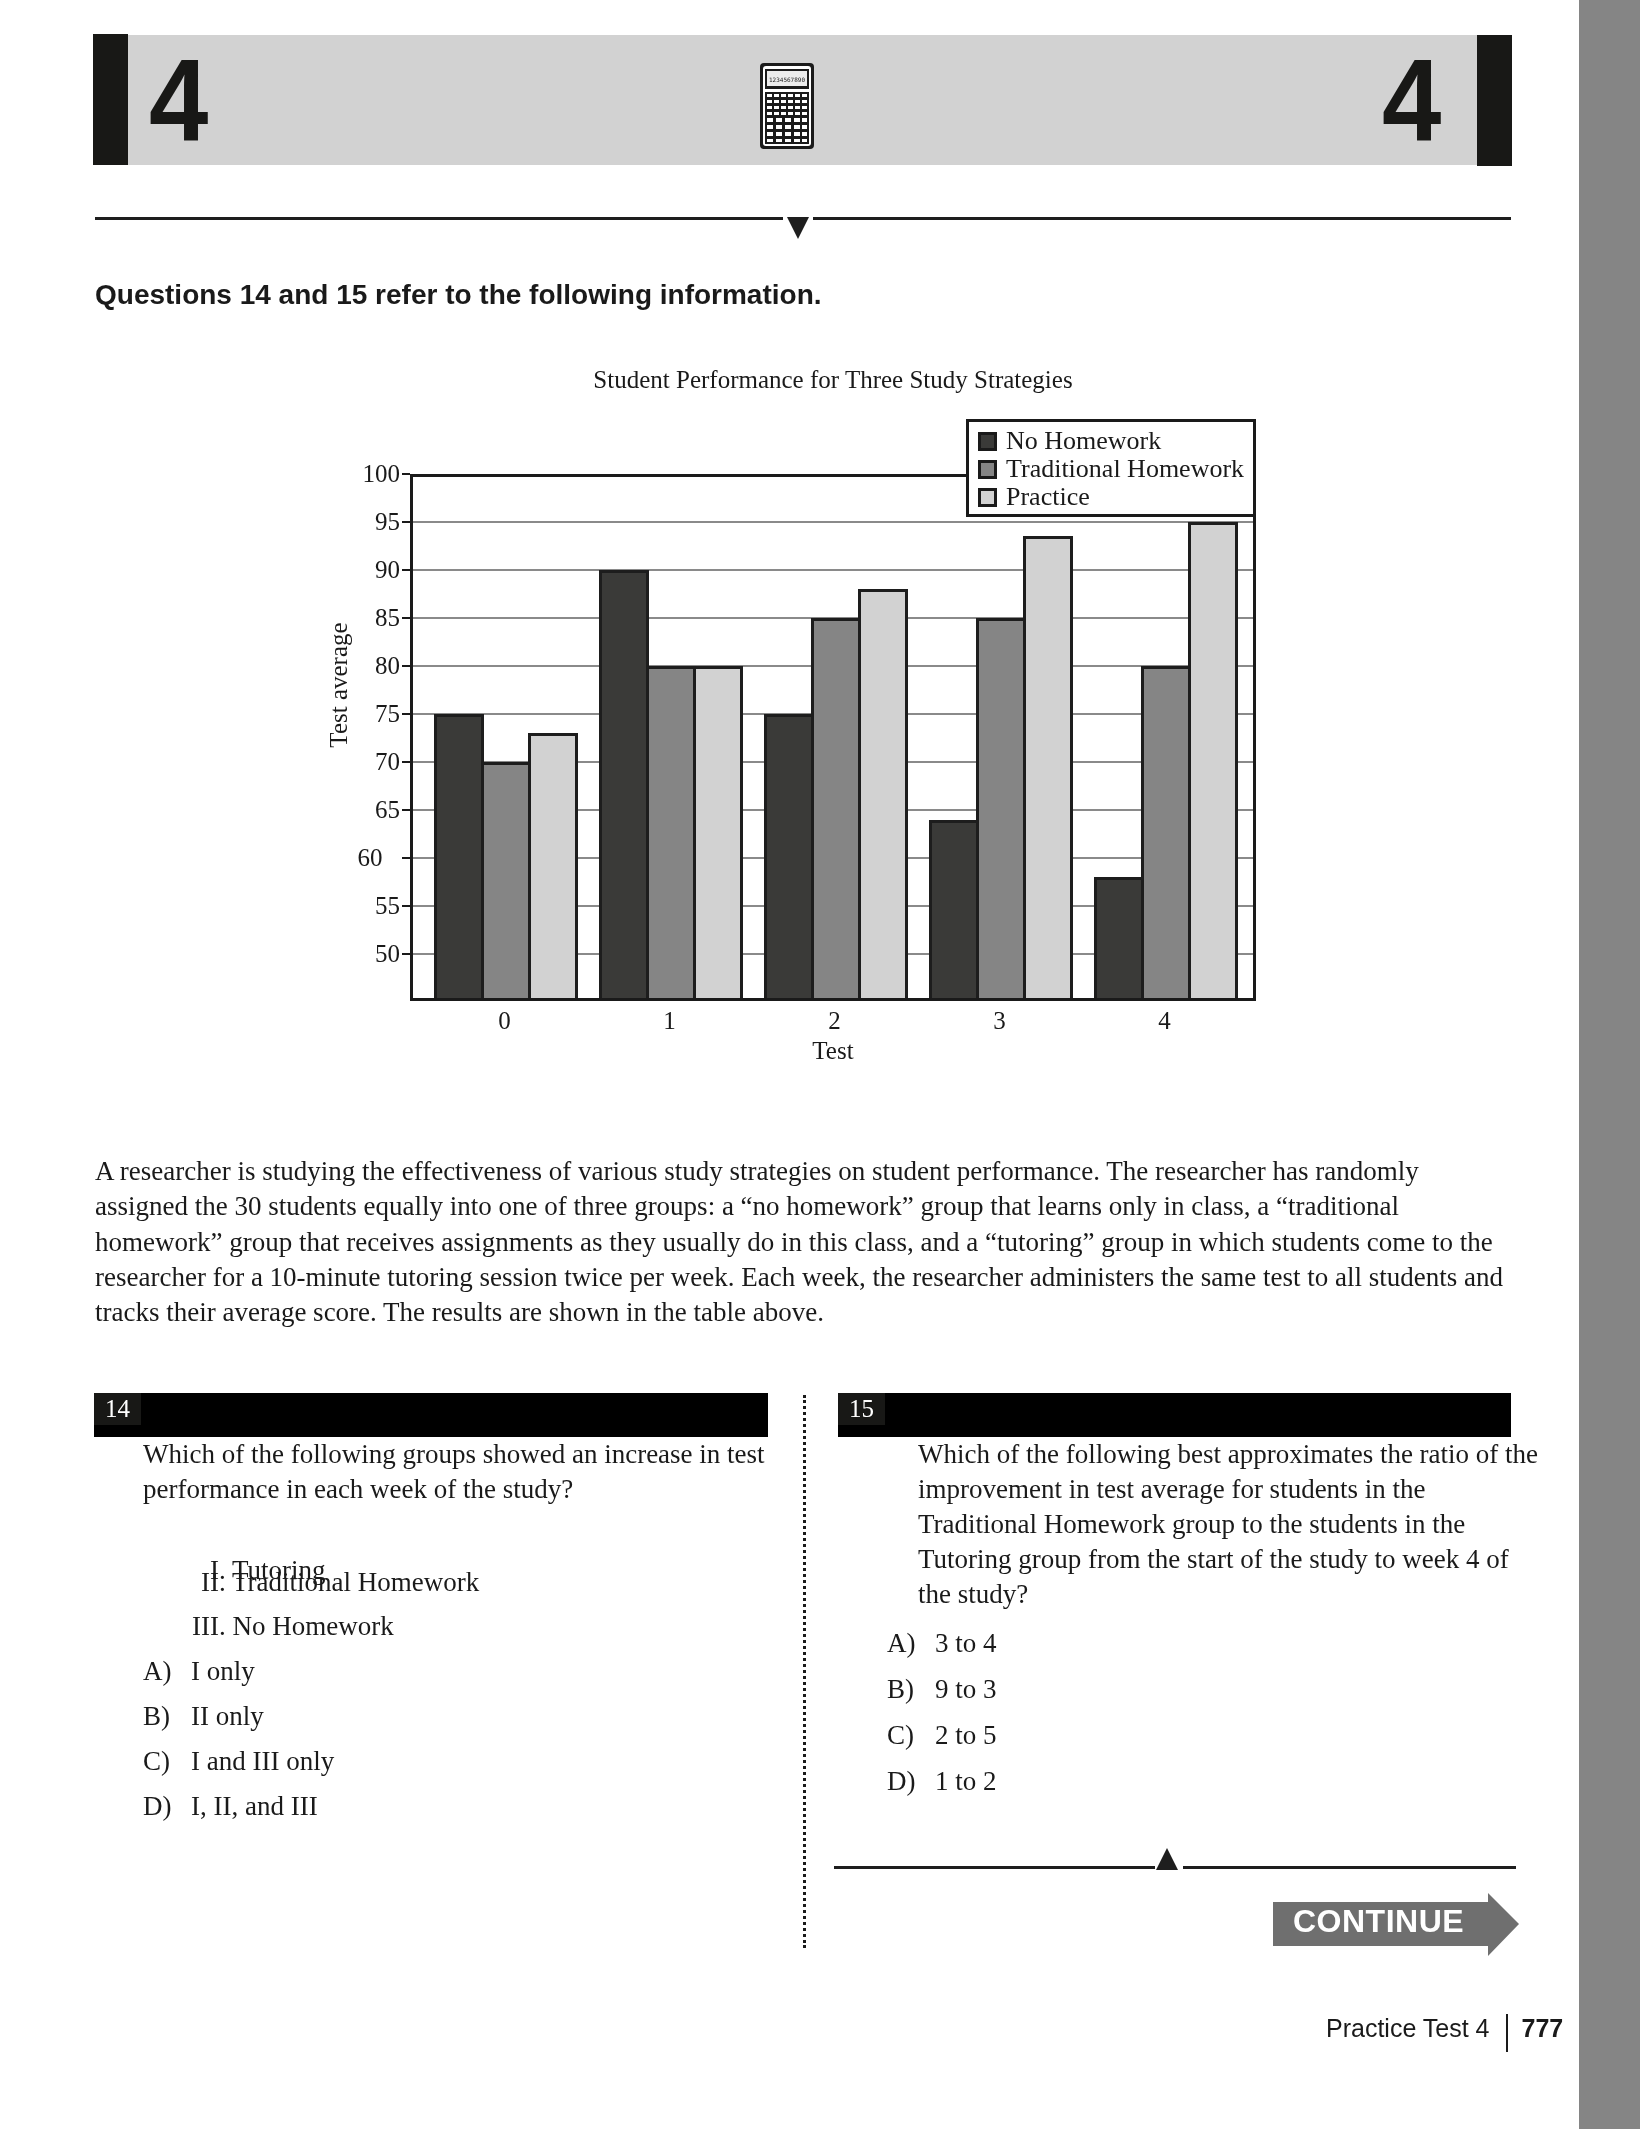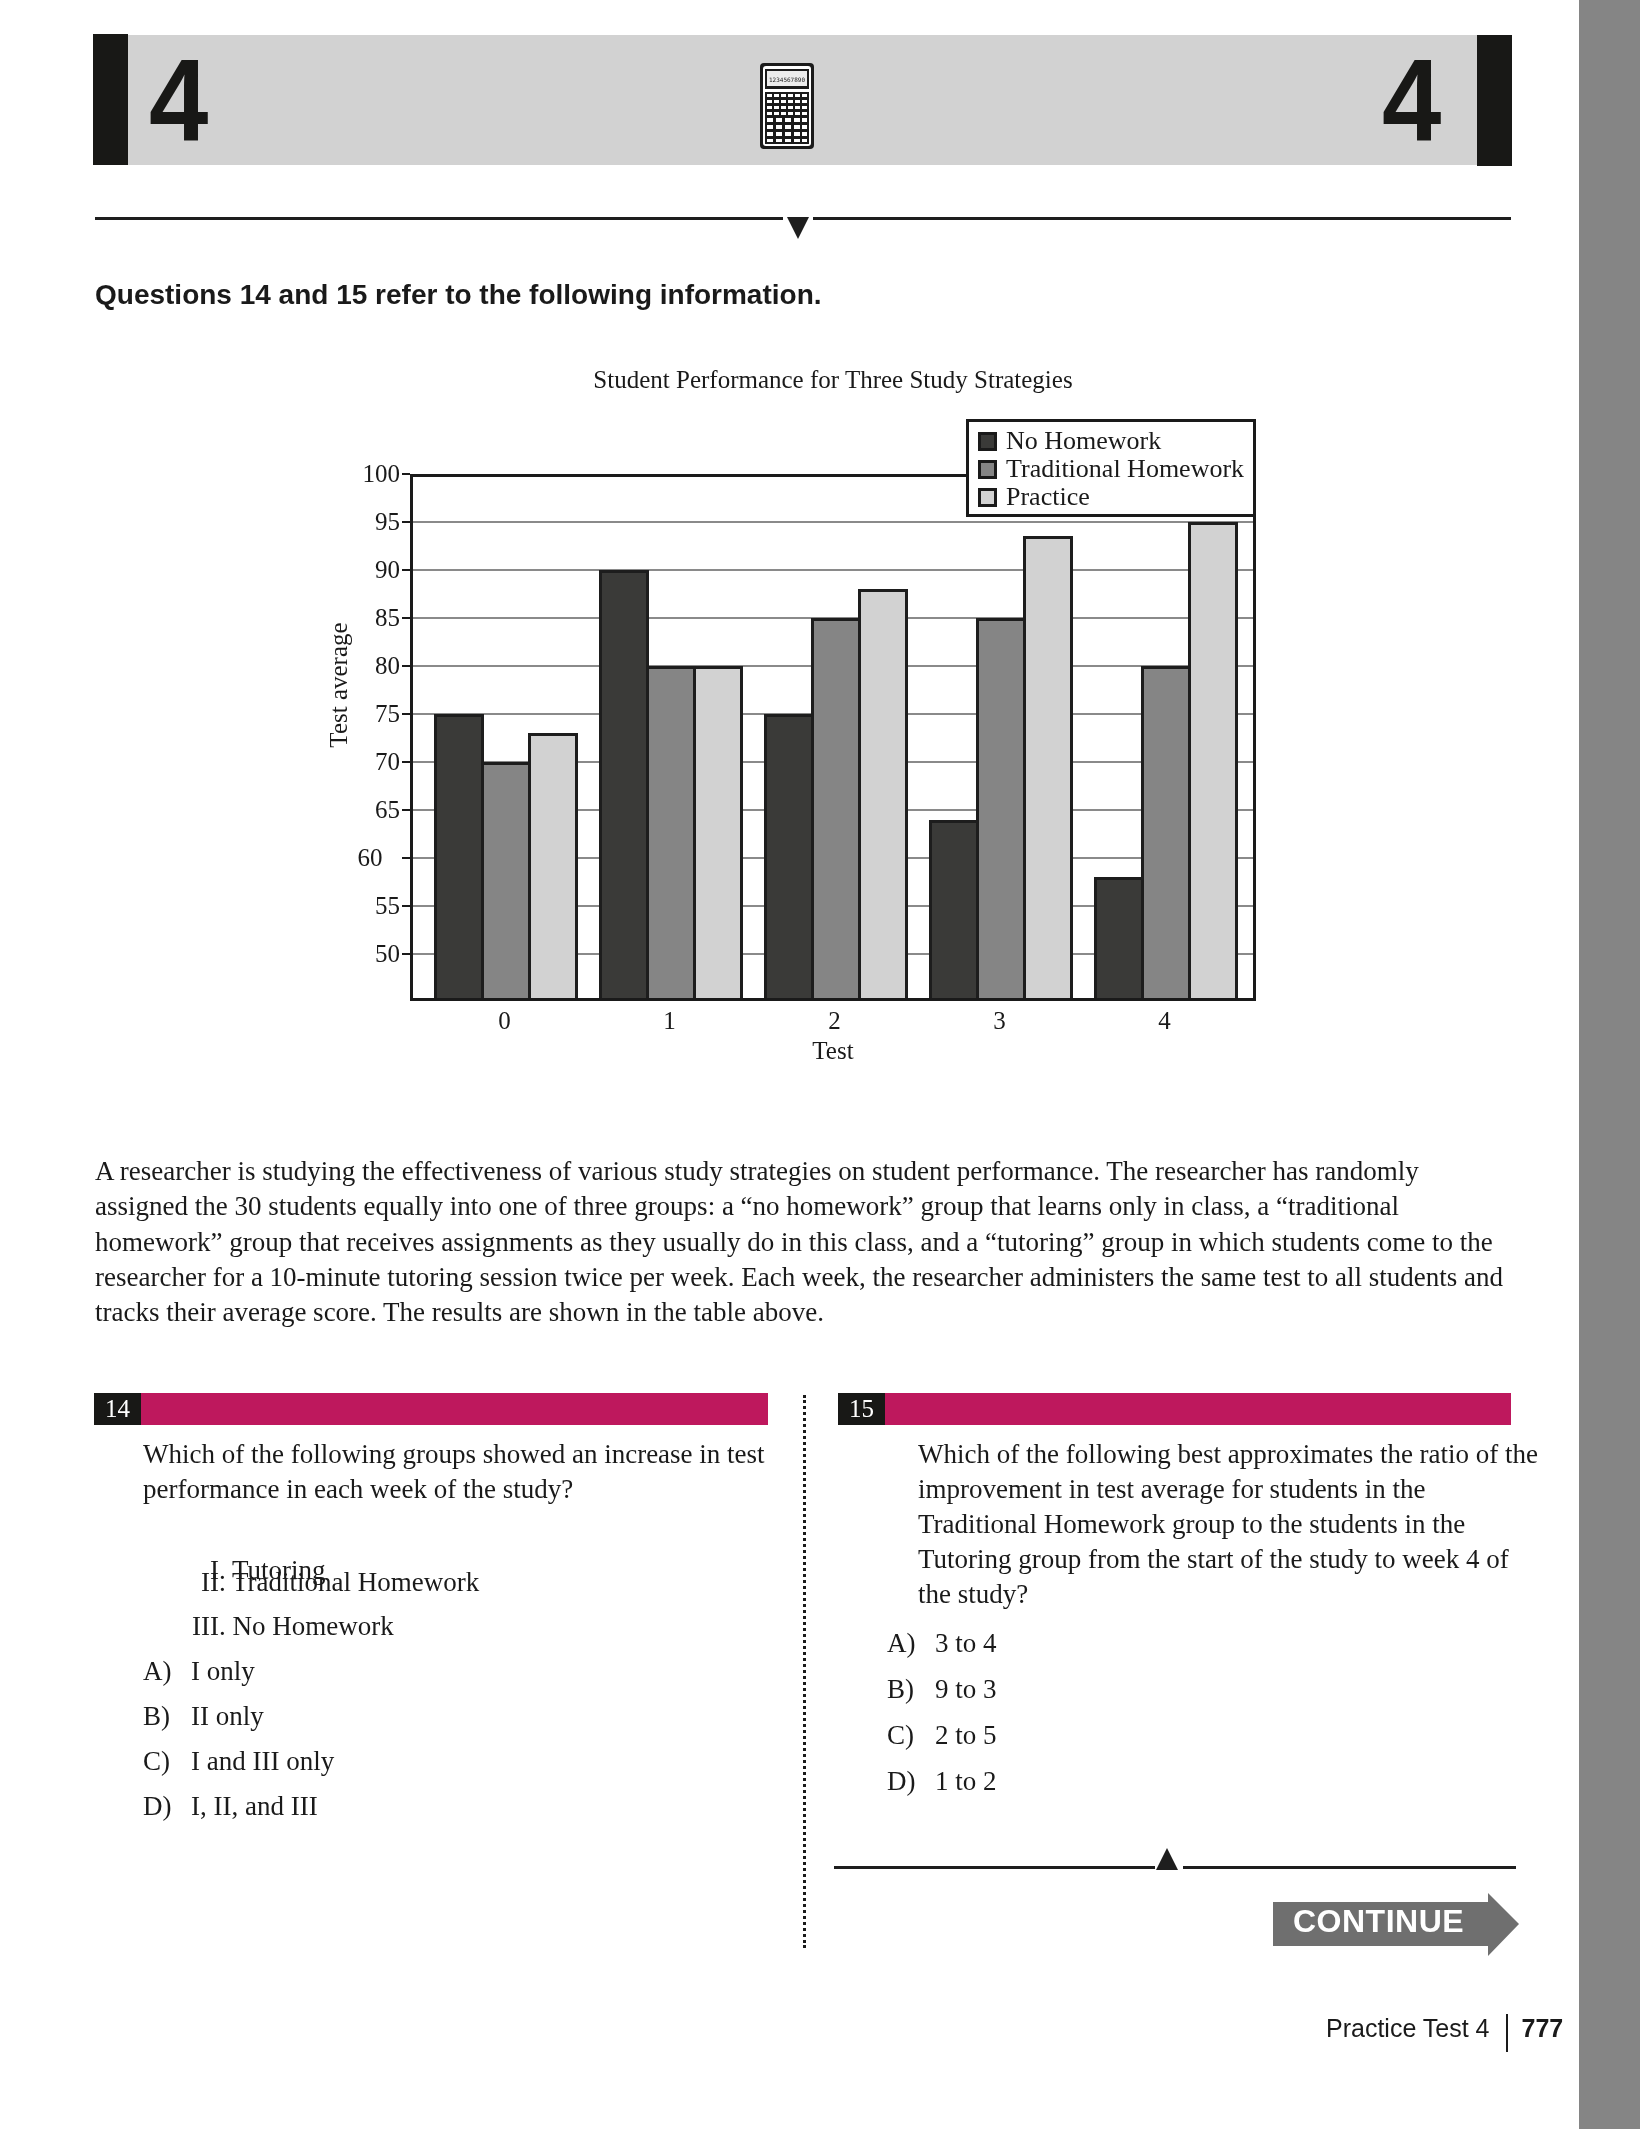--- a/index.html
+++ b/index.html
@@ -51,21 +51,21 @@
 
   .legend { left: 966px; top: 419px; width: 290px; height: 98px; background: #fff; border: 3px solid #1a1a1a; box-sizing: border-box; }
   .legend-row { position: absolute; left: 9px; height: 28px; display: flex; align-items: center; }
   .legend-swatch { width: 19px; height: 19px; border: 3px solid #1a1a1a; box-sizing: border-box; margin-right: 9px; }
   .legend-label { font-size: 26px; line-height: 1; white-space: nowrap; }
 
   
   .passage { left: 95px; top: 1154px; width: 1420px; font-size: 27px; line-height: 35.3px; }
 
   
-  .qbar { height: 32px; background: #be185d; }
+  .qbar { height: 44px; background: #000000; }
   .qnum { position: absolute; left: 0; top: 0; height: 32px; width: 47px; background: #181816; color: #fff; font-size: 25px; line-height: 32px; text-align: center; }
   .qtext { font-size: 27px; line-height: 35px; }
   .roman { font-size: 27px; line-height: 1; white-space: nowrap; }
   .choice { font-size: 27px; line-height: 1; white-space: nowrap; display: flex; }
   .choice-letter { width: 48px; }
   .dotted { left: 803px; top: 1395px; width: 0; height: 553px; border-left: 3px dotted #1a1a1a; }
 
   .continue { left: 1273px; top: 1893px; width: 246px; height: 63px; }
   .continue-label { position: absolute; left: 20px; top: 10px; font-family: "Liberation Sans", "DejaVu Sans", sans-serif; font-weight: 700; font-size: 32px; color: #fff; letter-spacing: 0.5px; }
 

